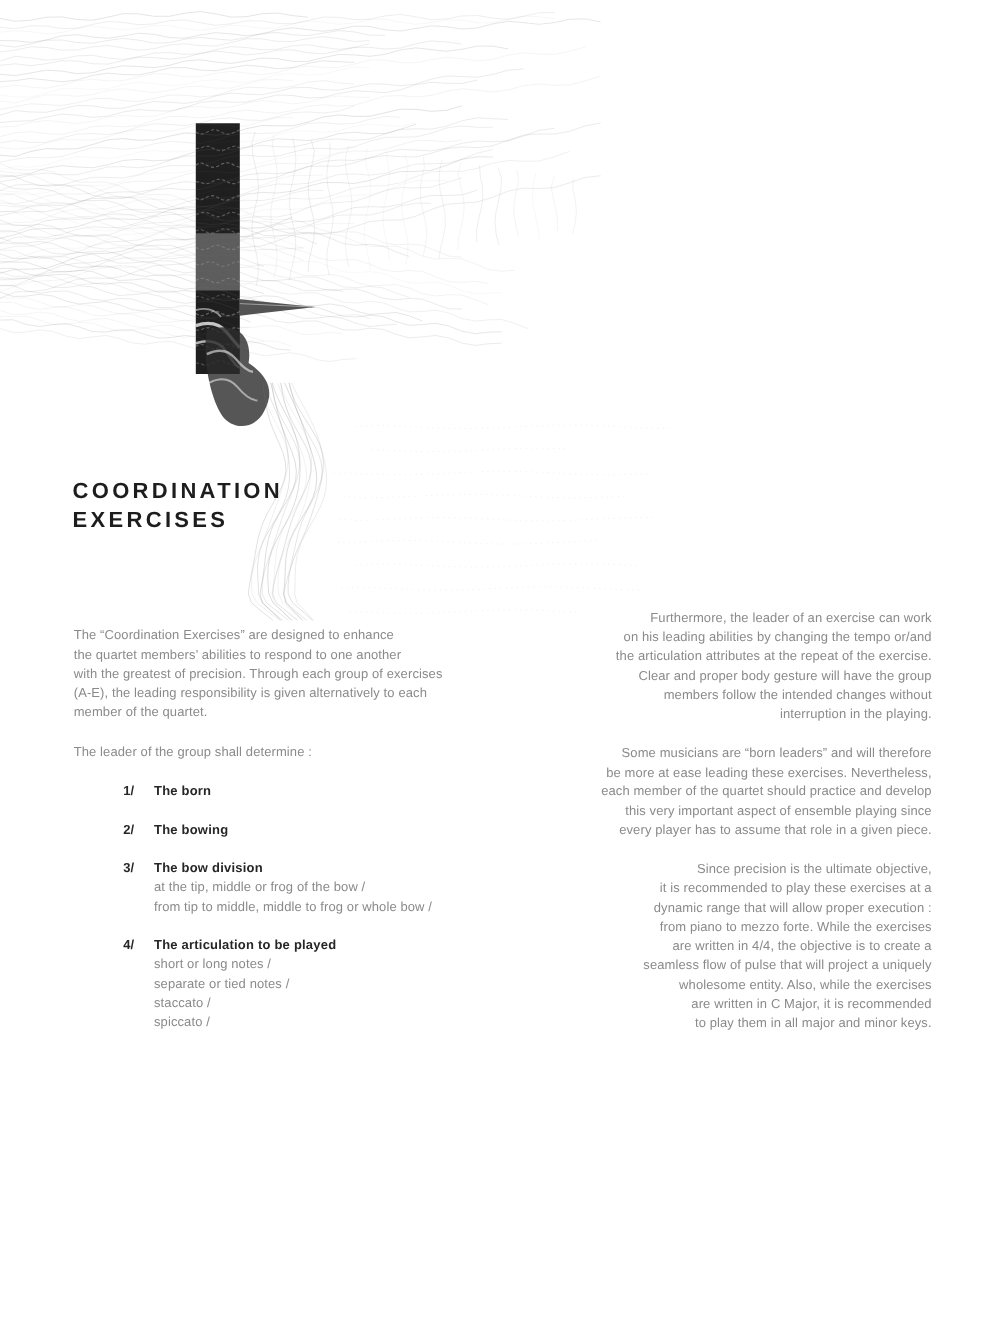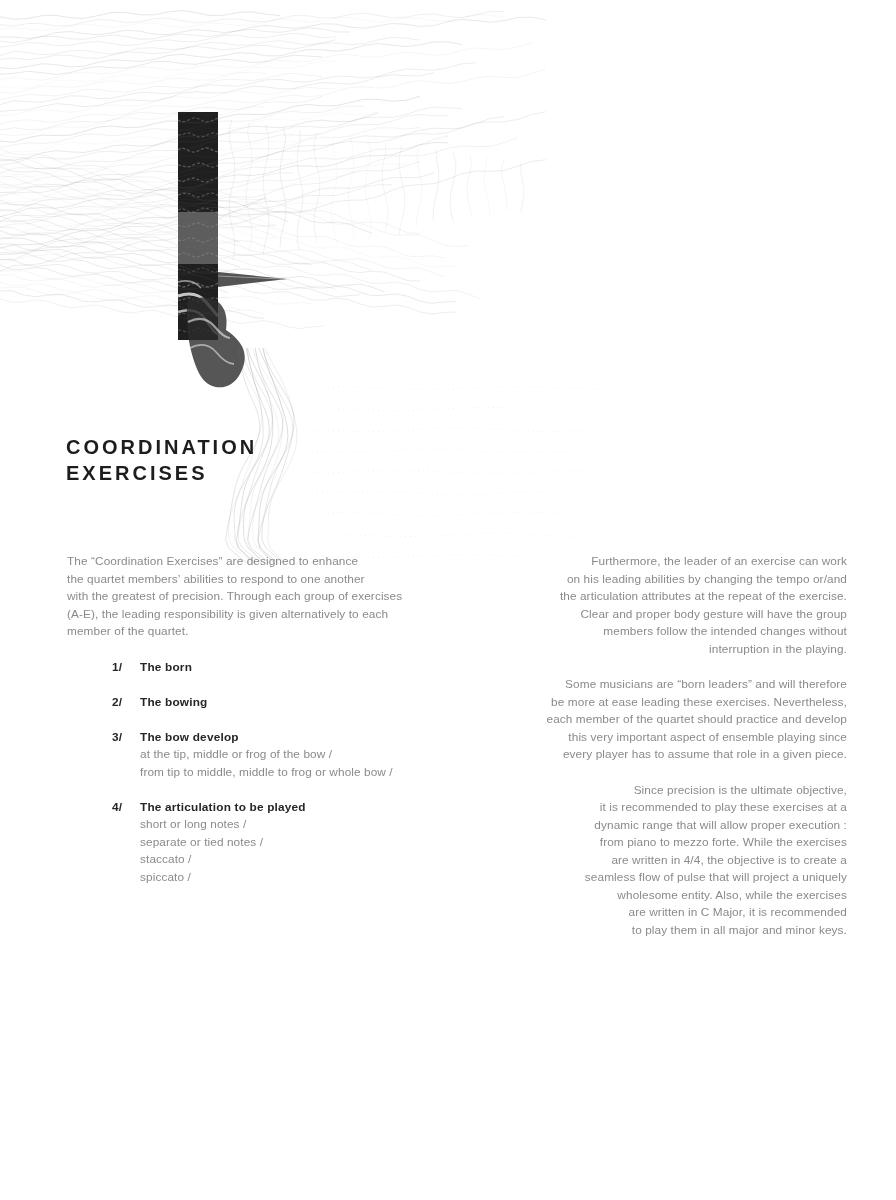--- a/index.html
+++ b/index.html
@@ -17,21 +17,21 @@
     position:absolute; left:66px; top:434px;
     font-size:20px; line-height:26px; font-weight:700;
     letter-spacing:3px; color:#1d1d1d;
   }
   .chapter-title span { display:block; }
   .col {
     position:absolute; top:553px;
     font-size:11.8px; line-height:17.5px; color:#8a8a8a;
     letter-spacing:0.1px;
   }
-  .col-left  { left:67px;  width:372px; }
+  .col-left  { left:67px;  width:372px;margin-top:16px; }
   .col-right { left:447px; width:400px; }
   .preline { white-space:pre-line; }
   .col-left .intro  { margin-bottom:18px; }
   .col-left .leader { margin-bottom:18.5px; }
   .det-list { padding-left:45px; }
   .det-item { margin-bottom:17.5px; }
   .det-head { display:flex; }
   .det-num  { width:28px; flex:0 0 28px; font-weight:700; color:#262626; }
   .det-title{ font-weight:700; color:#262626; letter-spacing:0.2px; }
   .det-sub  { margin-left:28px; white-space:pre-line; }
@@ -193,38 +193,39 @@
     <span>COORDINATION</span>
     <span>EXERCISES</span>
   </h1>
 
   <div class="col col-left">
     <p class="intro preline">The “Coordination Exercises” are designed to enhance
 the quartet members’ abilities to respond to one another
 with the greatest of precision. Through each group of exercises
 (A-E), the leading responsibility is given alternatively to each
 member of the quartet.</p>
+    <p class="leader">The leader of the group shall determine :</p>
 
     <div class="det-list">
       <div class="det-item">
         <div class="det-head">
           <span class="det-num">1/</span>
           <span class="det-title">The born</span>
         </div>
       </div>
       <div class="det-item">
         <div class="det-head">
           <span class="det-num">2/</span>
           <span class="det-title">The bowing</span>
         </div>
       </div>
       <div class="det-item">
         <div class="det-head">
           <span class="det-num">3/</span>
-          <span class="det-title">The bow develop</span>
+          <span class="det-title">The bow division</span>
         </div>
         <div class="det-sub">at the tip, middle or frog of the bow /
 from tip to middle, middle to frog or whole bow /</div>
       </div>
       <div class="det-item">
         <div class="det-head">
           <span class="det-num">4/</span>
           <span class="det-title">The articulation to be played</span>
         </div>
         <div class="det-sub">short or long notes /

